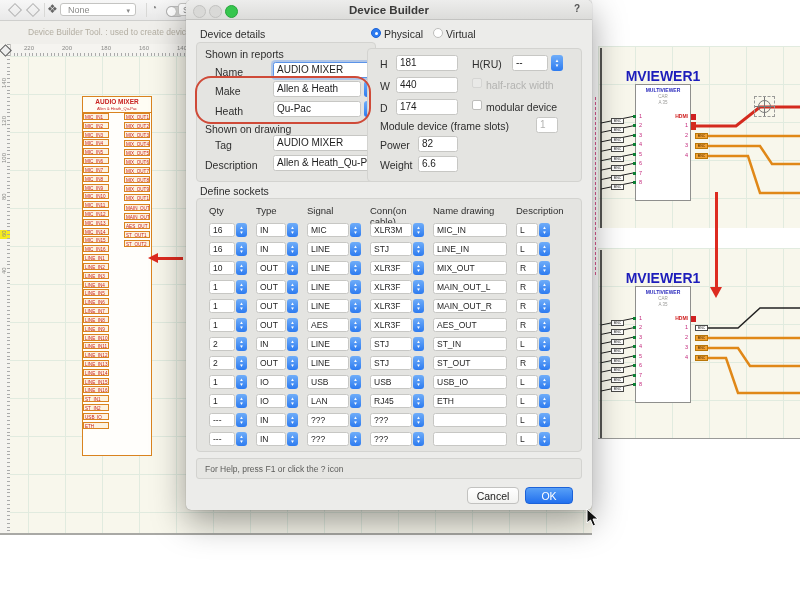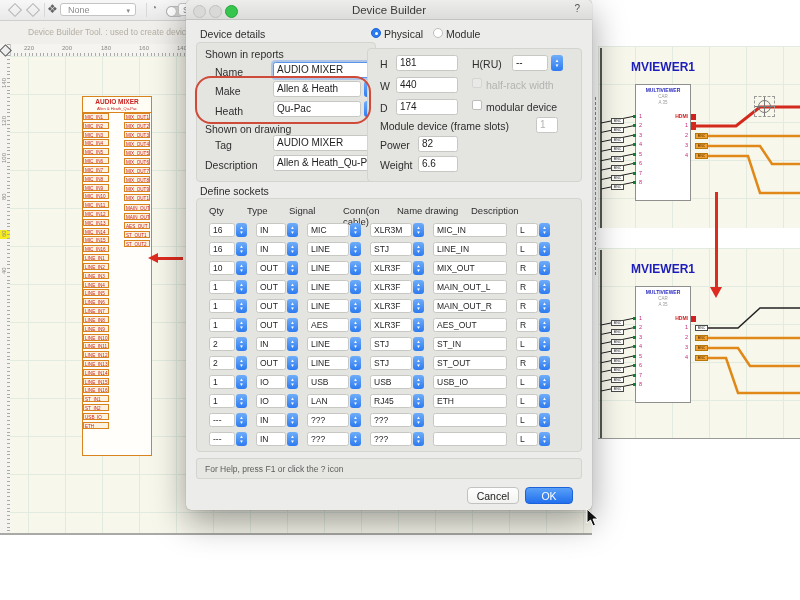--- a/index.html
+++ b/index.html
@@ -53,21 +53,21 @@
   
   .arrow-h-line{left:147px;top:201px;width:26px;height:2.5px;background:#dd2b20;}
   .arrow-h-head{left:138px;top:197px;width:0;height:0;border-top:5px solid transparent;border-bottom:5px solid transparent;border-right:10px solid #dd2b20;}
   #arrow-v-line{left:715px;top:192px;width:3px;height:97px;background:#dd2b20;z-index:32;}
   #arrow-v-head{left:710px;top:287px;width:0;height:0;border-left:6.5px solid transparent;border-right:6.5px solid transparent;border-top:11px solid #dd2b20;z-index:32;}
 
   
   #dialog{left:186px;top:0;width:406px;height:510px;background:#ececea;border-radius:5px;
           box-shadow:0 12px 34px rgba(0,0,0,.38),0 0 1px rgba(0,0,0,.45);z-index:20;}
   #dlg-titlebar{left:0;top:0;width:100%;height:20px;background:linear-gradient(#ededec,#dcdcda);
-                border-bottom:1px solid #c3c3c1;border-radius:5px 5px 0 0;box-sizing:border-box;}
+                border-bottom:1px solid #c3c3c1;border-radius:5px 5px 0 0;box-sizing:border-box;font-weight:bold;}
   #dlg-title{width:100%;text-align:center;font-size:11.5px;color:#3a3a3a;line-height:20px;}
   .tl{top:5px;width:11px;height:11px;border-radius:50%;}
   #tl-close{left:7px;background:#d9d9d7;border:0.5px solid #c2c2c0;}
   #tl-min{left:23px;background:#d9d9d7;border:0.5px solid #c2c2c0;}
   #tl-zoom{left:39px;background:#36c64e;border:0.5px solid #27a53c;}
   #dlg-help{right:12px;top:3px;font-size:10px;color:#555;}
   .dlg-label{font-size:10.5px;color:#2e2e2e;}
   .panel{background:#e4e4e1;border:1px solid #d3d3d0;border-radius:4px;box-sizing:border-box;}
   #panel-reports{left:10px;top:42px;width:180px;height:140px;}
   #panel-dims{left:181px;top:48px;width:215px;height:134px;}
@@ -85,21 +85,21 @@
   .radio.on{background:#2d7bf0;border:1px solid #1d63d6;}
   .radio.on::after{content:"";display:block;width:3px;height:3px;border-radius:50%;background:#fff;margin:2.5px auto;}
   .radio.off{background:#fff;border:1px solid #bdbdbb;}
   .checkbox{width:10px;height:10px;border-radius:2px;background:#fff;border:1px solid #bdbdbb;box-sizing:border-box;}
   .checkbox.disabled{background:#e9e9e7;border-color:#d5d5d3;}
   .lbl-gray{color:#b3b3b1 !important;}
   #annotation-oval{left:195px;top:76px;width:172px;height:44px;border:2px solid #cf4a38;border-radius:16px;z-index:30;}
 
   
   #sock-header{position:absolute;left:12px;top:6px;width:362px;display:grid;
-     grid-template-columns:38px 42px 54px 54px 74px 34px;}
+     grid-template-columns:38px 42px 54px 54px 74px 34px;column-gap:9px;}
   #sock-header span{font-size:9.5px;color:#2e2e2e;}
   #sockets-rows{position:absolute;left:12px;top:24px;width:362px;}
   .sock-row{display:grid;grid-template-columns:38px 42px 54px 54px 74px 34px;column-gap:9px;margin-bottom:5px;height:14px;}
   .combo{display:flex;}
   .combo .tfield{flex:1;height:14px;font-size:8.5px;line-height:12px;}
   .combo .stepper{height:14px;}
   .sock-row .prefix{height:14px;font-size:8.5px;line-height:12px;}
 
   #helpbar{left:10px;top:458px;width:386px;height:21px;background:#e6e6e3;border:1px solid #d3d3d0;border-radius:3px;box-sizing:border-box;}
   #helpbar span{position:absolute;left:8px;top:5px;font-size:8.5px;color:#5c5c5a;}
@@ -110,21 +110,21 @@
   
   .rpanel{width:202px;background-color:#f8f7ec;
     background-image:linear-gradient(to right,#e1ebdf 1px,transparent 1px),
                      linear-gradient(to bottom,#e1ebdf 1px,transparent 1px);
     background-size:37px 38px;}
   #rpanel1{left:598px;top:46px;height:182px;}
   #rpanel2{left:598px;top:248px;height:190px;}
   #rpanel-bottomline{left:598px;top:438px;width:202px;height:0;border-top:1.5px solid #9a9a98;}
   #pink-dash{left:595px;top:97px;width:0;height:178px;border-left:1.5px dashed #d9588c;z-index:2;}
   .mv-block{position:absolute;left:37px;top:38px;width:56px;height:117px;background:#fff;border:1px solid #8f8f8d;box-sizing:border-box;}
-  .mv-title{position:absolute;left:15px;top:14px;width:100px;text-align:center;font-size:12px;font-weight:bold;color:#1d1dbb;}
+  .mv-title{position:absolute;left:15px;top:22px;width:100px;text-align:center;font-size:14px;font-weight:bold;color:#1d1dbb;}
   .mv-sub1{position:absolute;left:37px;top:41px;width:56px;text-align:center;font-size:5px;font-weight:bold;color:#2a2abc;}
   .mv-sub2{position:absolute;left:37px;top:48px;width:56px;text-align:center;font-size:4.5px;color:#9a9a98;}
   .mv-sub3{position:absolute;left:37px;top:54px;width:56px;text-align:center;font-size:4.5px;color:#9a9a98;}
   .mv-num{position:absolute;font-size:5.5px;color:#c2267a;line-height:6px;}
   .mv-dot{position:absolute;width:3px;height:3px;background:#0c8033;}
   .bnc{position:absolute;width:13px;height:6px;background:#fff;border:0.5px solid #4a4a48;font-size:3.5px;line-height:5px;
        text-align:center;color:#333;box-sizing:border-box;}
   .bnc.orange{background:#f2a233;border-color:#b97708;color:#4a2c00;}
   .hdmi-lbl{position:absolute;left:56px;top:67px;width:34px;text-align:right;font-size:5px;font-weight:bold;color:#d02020;}
   .hdmi-pin{position:absolute;left:93px;top:68px;width:5px;height:6px;background:#d02020;}
@@ -271,21 +271,21 @@
       <span class="abs dlg-label" style="left:8px;top:80px">Shown on drawing</span>
       <span class="abs dlg-label" style="left:18px;top:96px">Tag</span>
       <div class="abs tfield dfield" style="left:76px;top:92px;width:100px">AUDIO MIXER</div>
       <span class="abs dlg-label" style="left:8px;top:116px">Description</span>
       <div class="abs tfield dfield" style="left:76px;top:112px;width:100px">Allen &amp; Heath_Qu-P</div>
     </div>
 
     <div class="abs radio on" style="left:185px;top:28px"></div>
     <span class="abs dlg-label" style="left:198px;top:28px">Physical</span>
     <div class="abs radio off" style="left:247px;top:28px"></div>
-    <span class="abs dlg-label" style="left:260px;top:28px">Module</span>
+    <span class="abs dlg-label" style="left:260px;top:28px">Virtual</span>
 
     <div class="abs panel" id="panel-dims">
       <span class="abs dlg-label" style="left:12px;top:9px">H</span>
       <div class="abs tfield dfield" style="left:28px;top:6px;width:62px">181</div>
       <span class="abs dlg-label" style="left:104px;top:9px">H(RU)</span>
       <div class="abs tfield dfield" style="left:144px;top:6px;width:36px">--</div>
       <div class="abs stepper dstepper" style="left:182px;top:6px"></div>
 
       <span class="abs dlg-label" style="left:12px;top:31px">W</span>
       <div class="abs tfield dfield" style="left:28px;top:28px;width:62px">440</div>

